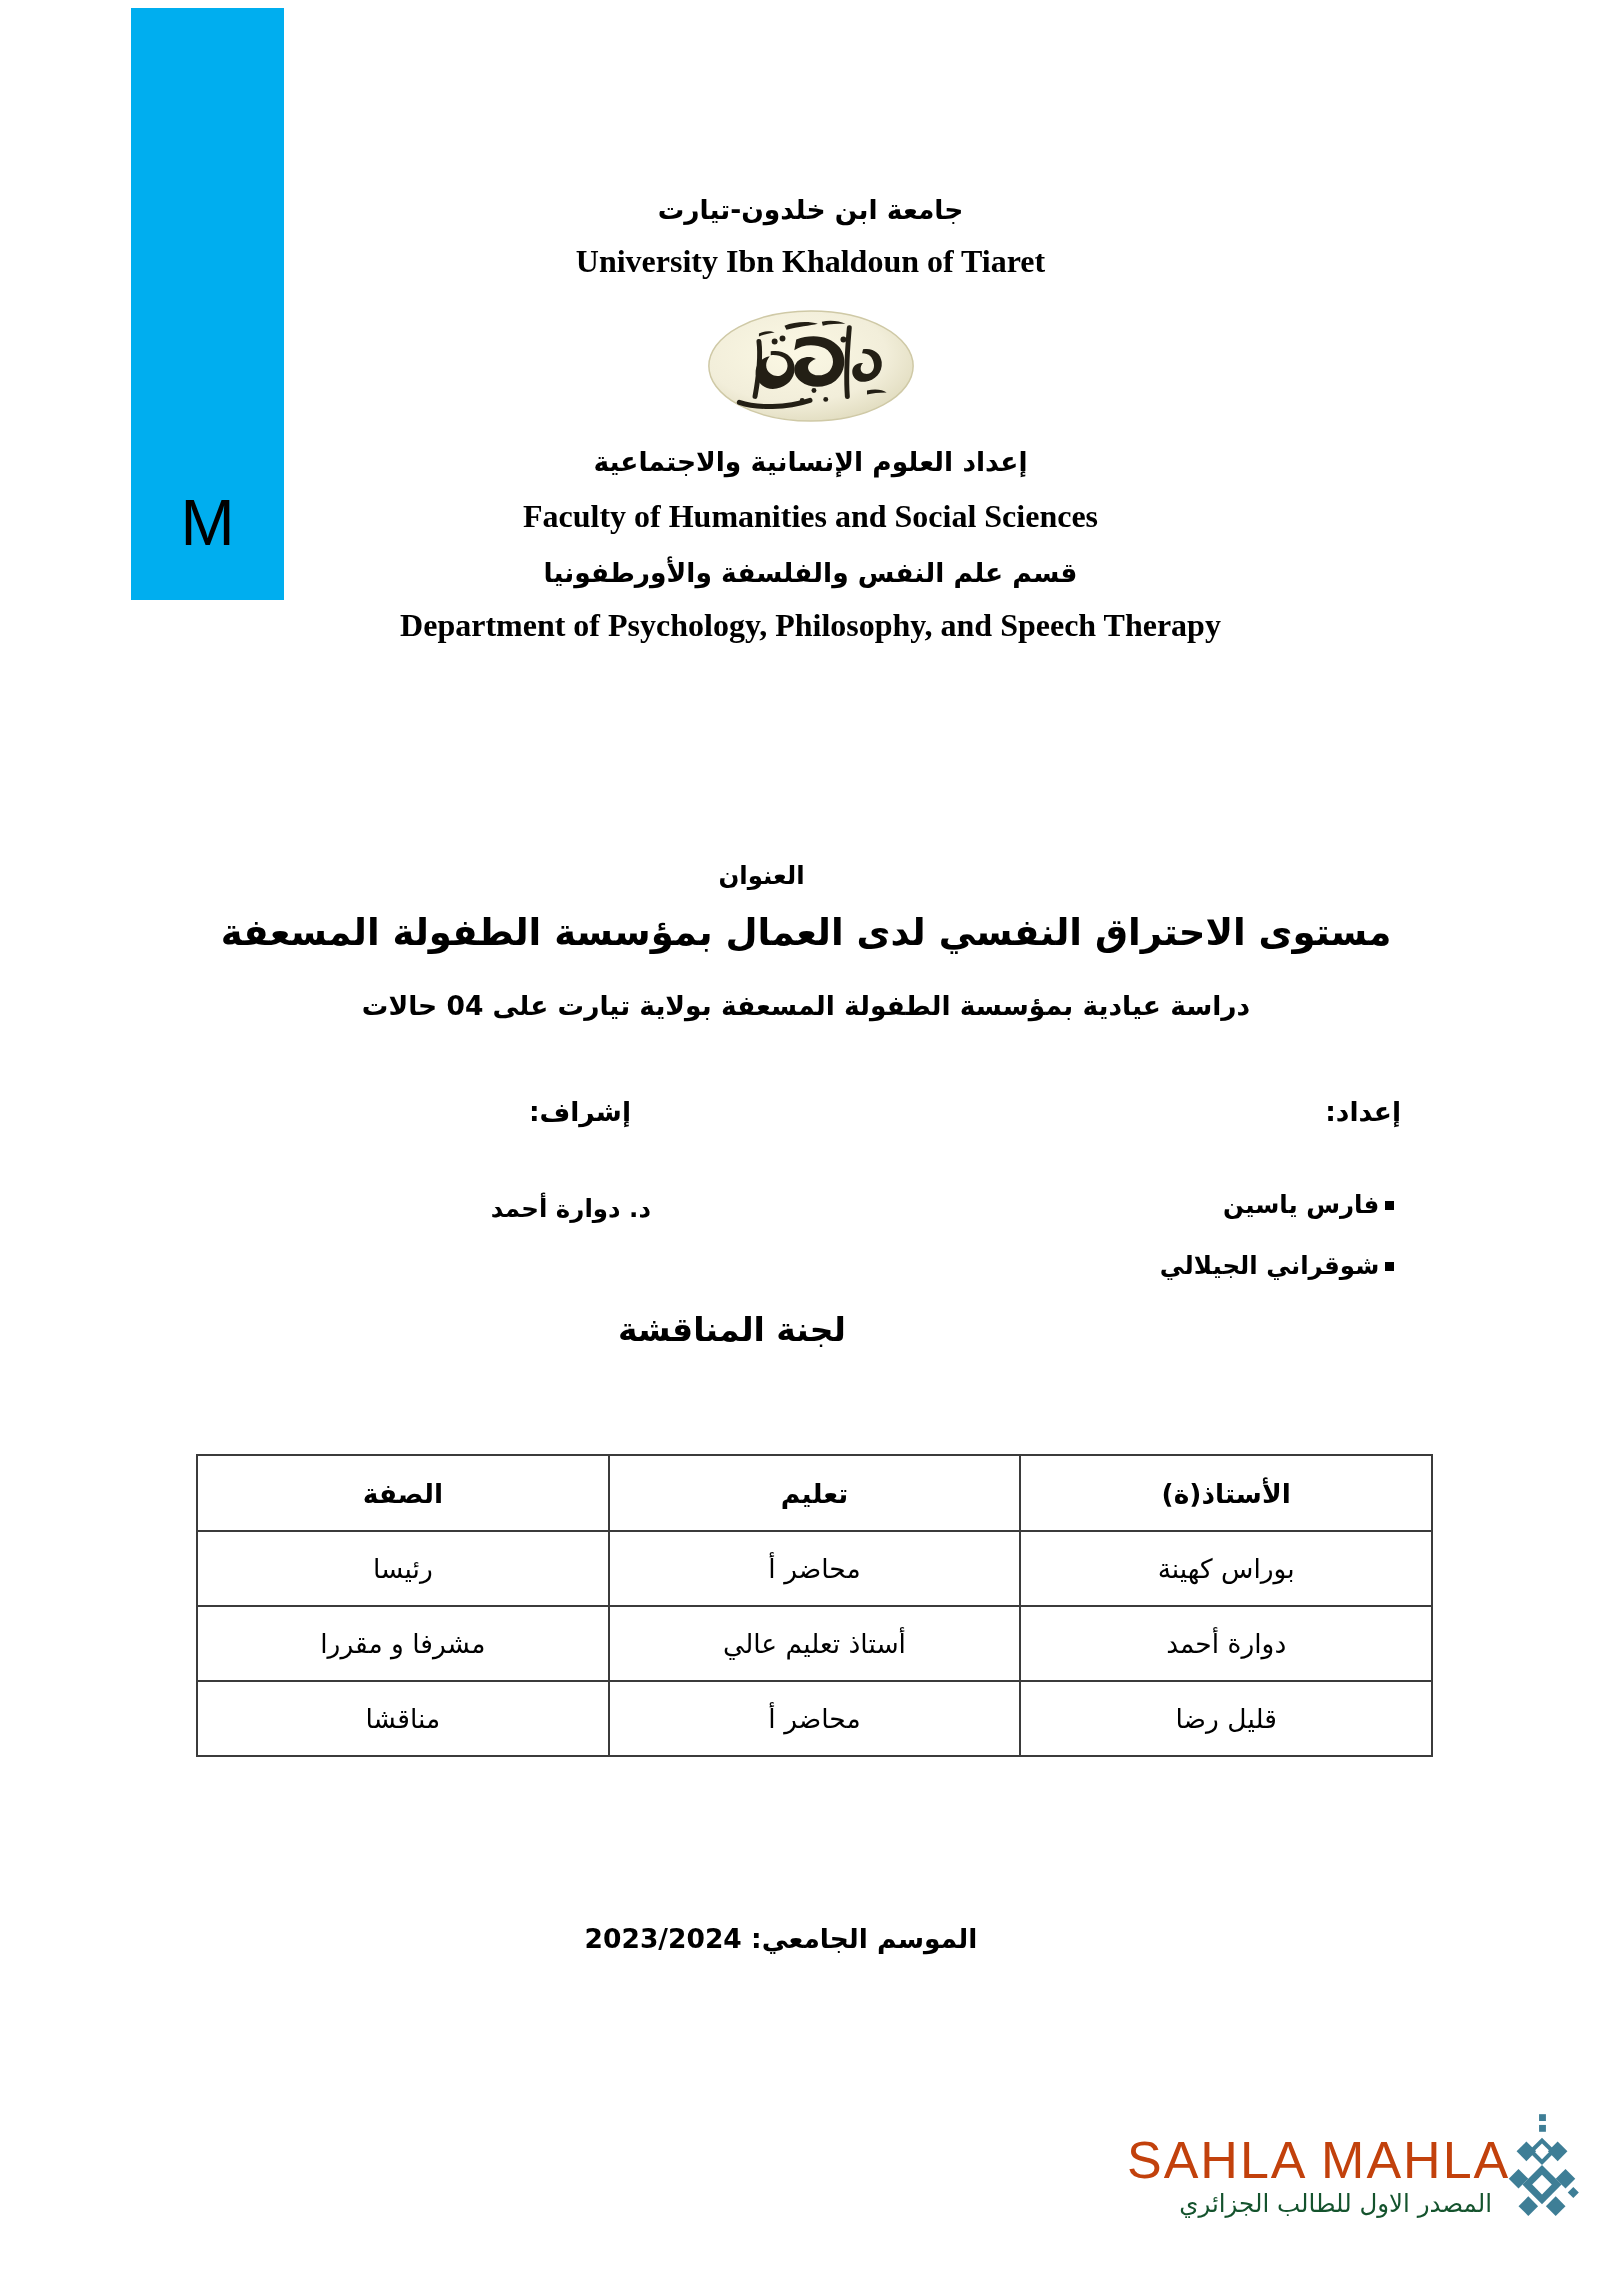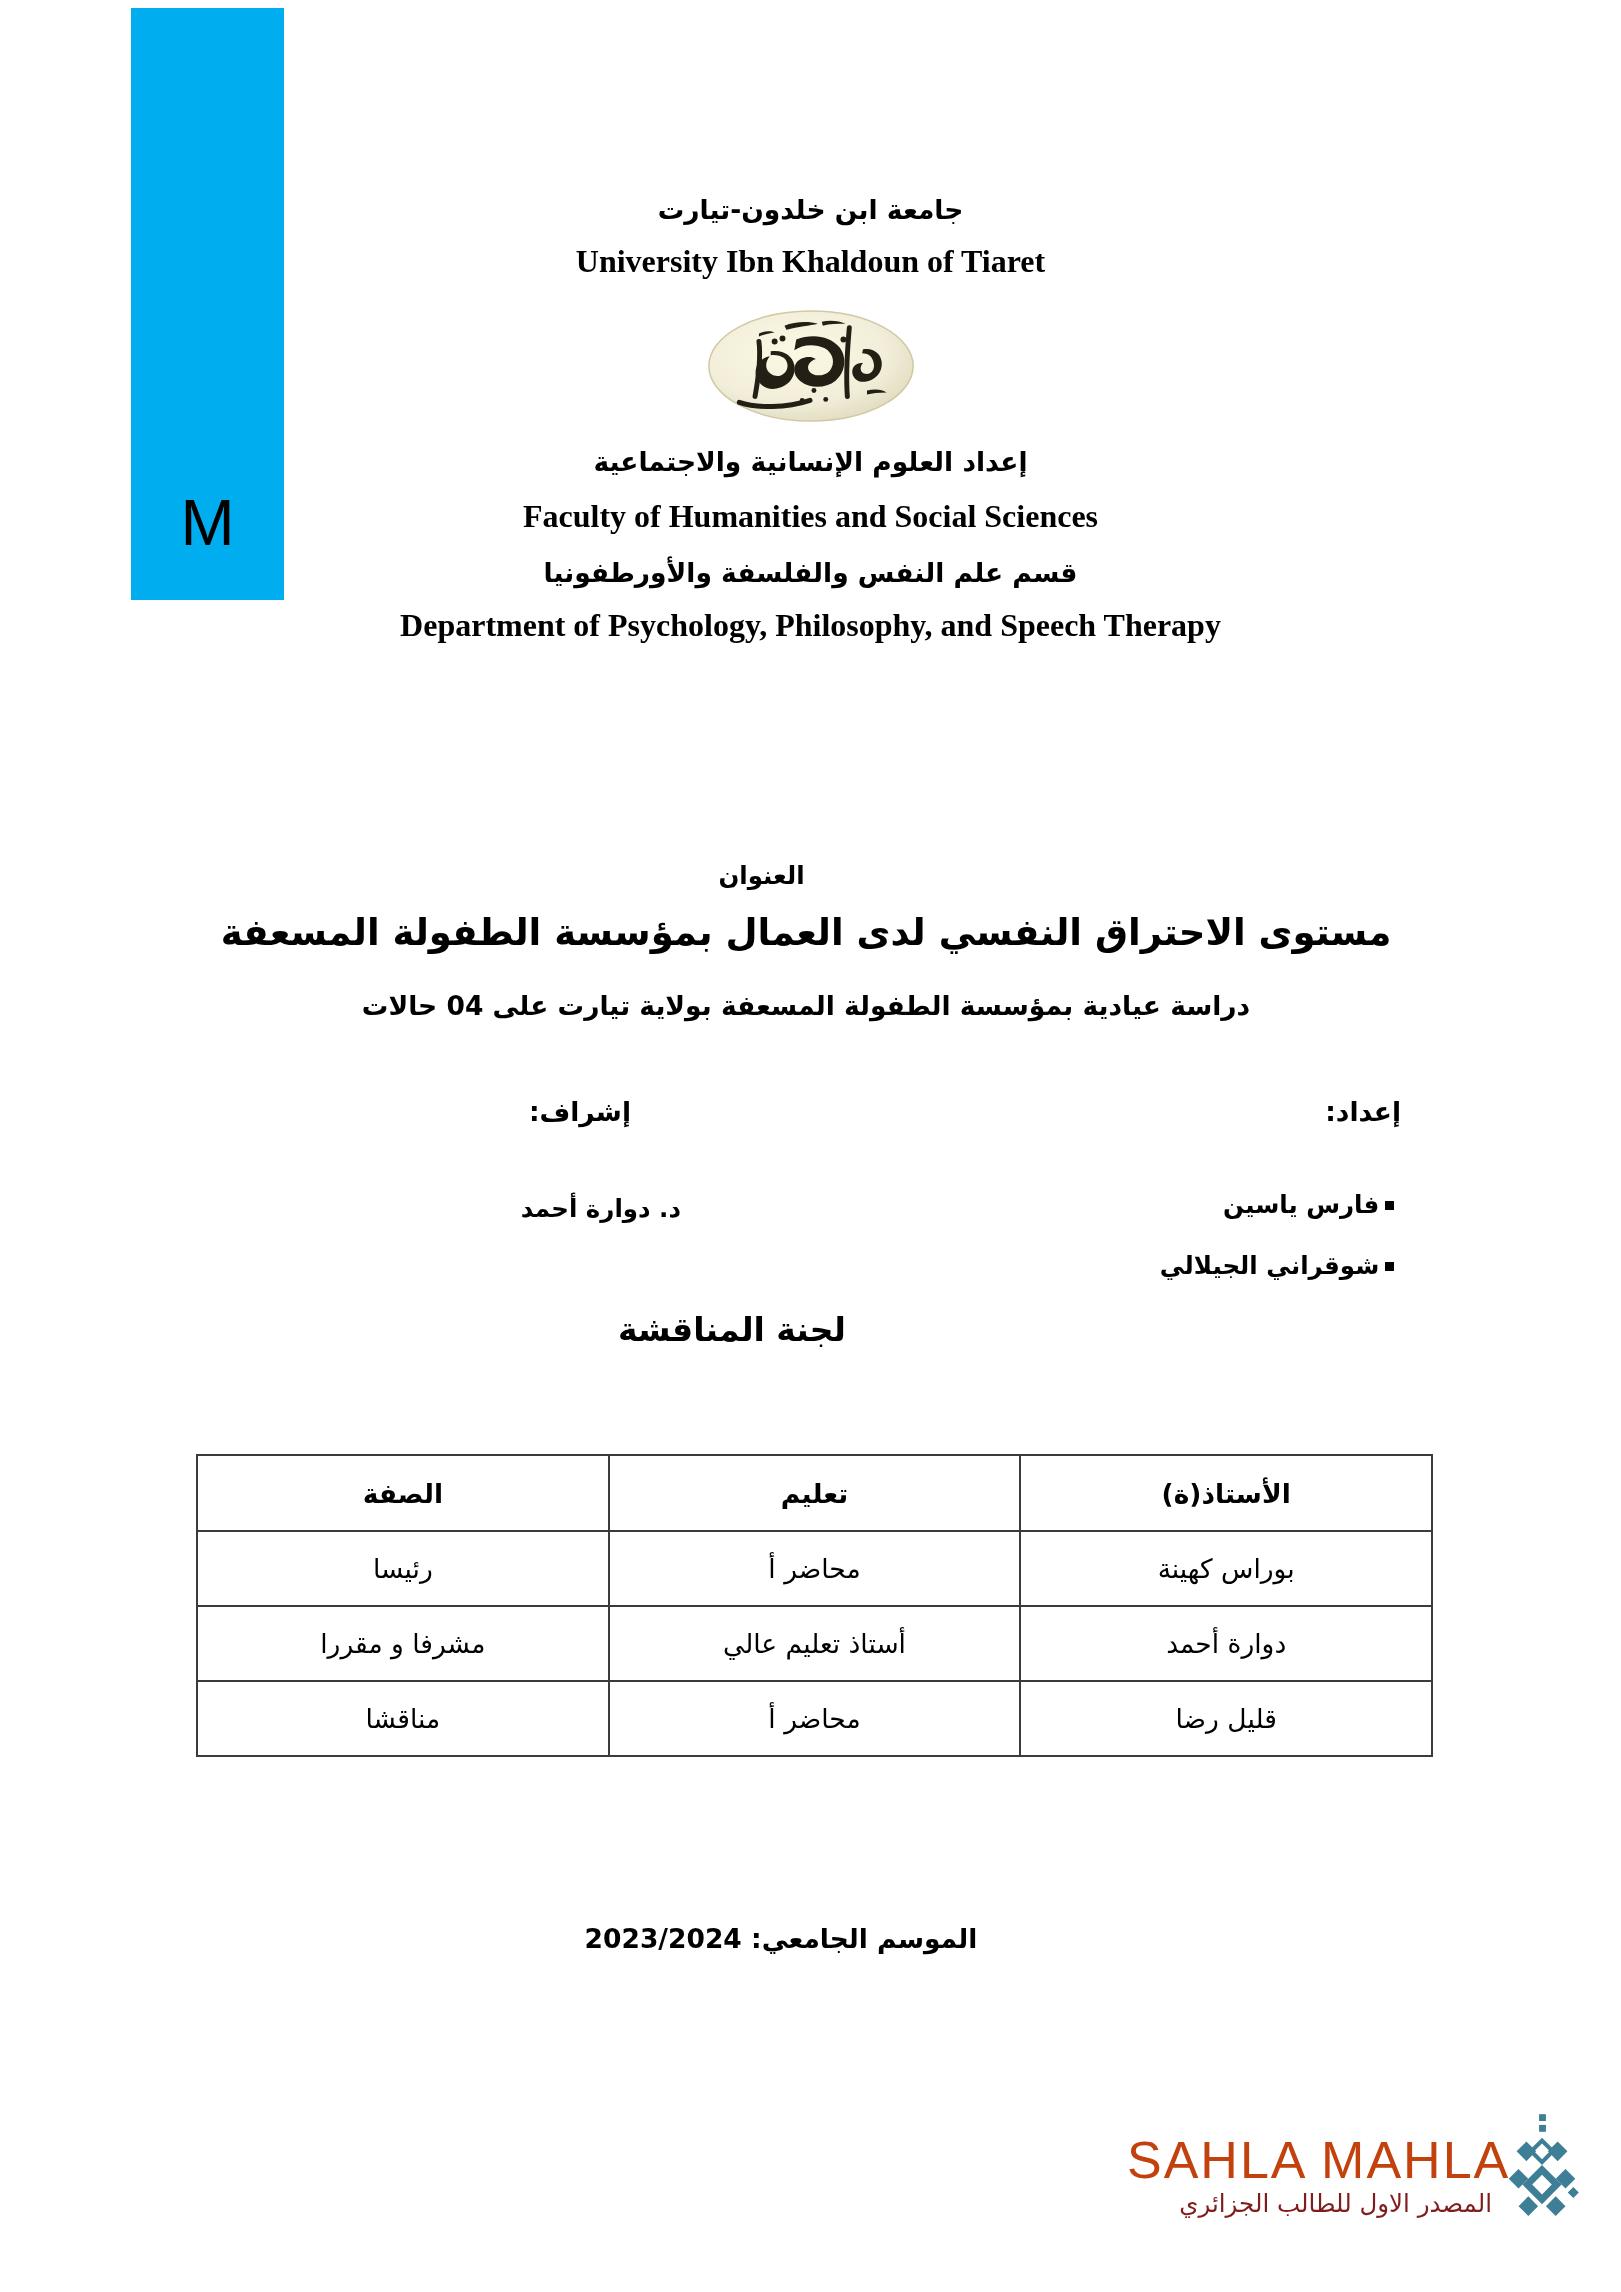--- a/index.html
+++ b/index.html
@@ -152,21 +152,21 @@
   .cr-name {
     position: absolute;
     direction: rtl;
     font-family: "DejaVu Sans", "Liberation Sans", sans-serif;
     font-weight: bold;
     font-size: 24.5px;
     white-space: nowrap;
   }
   .cr-author-1 { right: 227px; top: 94px; }
   .cr-author-2 { right: 227px; top: 155px; }
-  .cr-sup-name { right: 940px; top: 98px; margin-left: 28px; }
+  .cr-sup-name { right: 970px; top: 98px; margin-left: 28px; }
   .bullet-sq {
     display: inline-block;
     width: 8.8px;
     height: 8.8px;
     background: #000;
     margin-left: 5.9px;
     vertical-align: 2.9px;
   }
 
   
@@ -246,21 +246,21 @@
   }
   .wm-tag {
     position: absolute;
     left: 0;
     top: 80px;
     width: 365px;
     text-align: right;
     direction: rtl;
     font-family: "DejaVu Sans", "Liberation Sans", sans-serif;
     font-size: 24.5px;
-    color: #7f1d1d;
+    color: #14532d;
     line-height: 1;
     white-space: nowrap;
   }
   .wm-mark {
     position: absolute;
     left: 370px;
     top: 0;
     width: 90px;
     height: 110px;
   }

